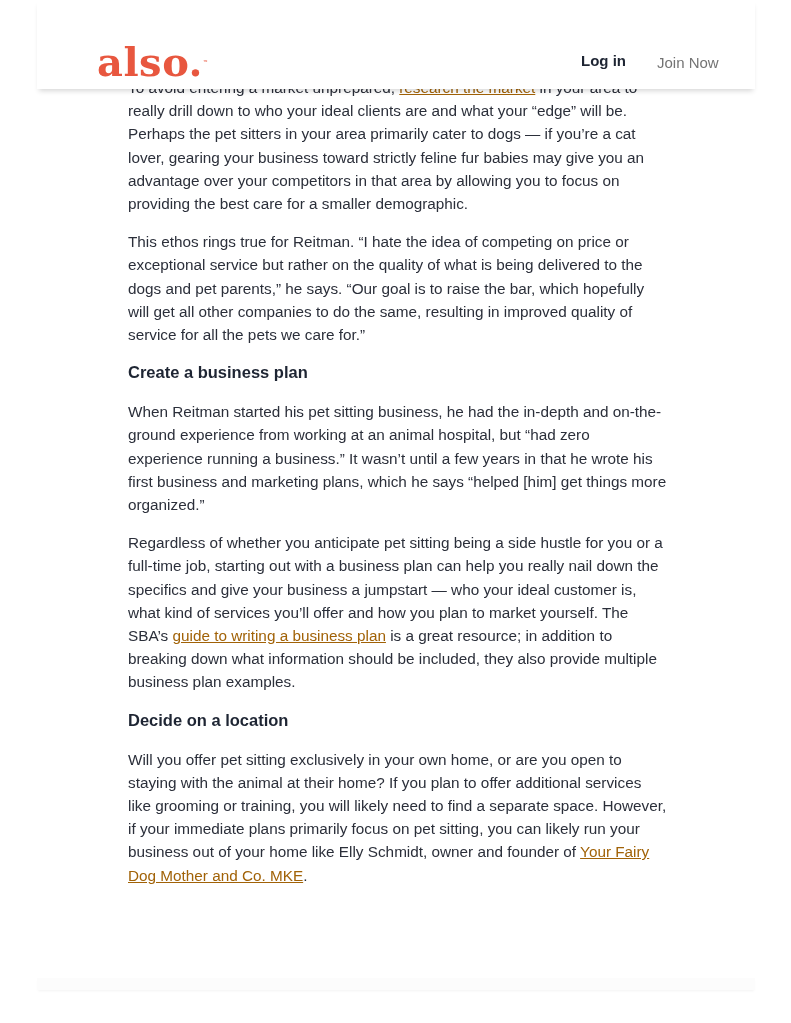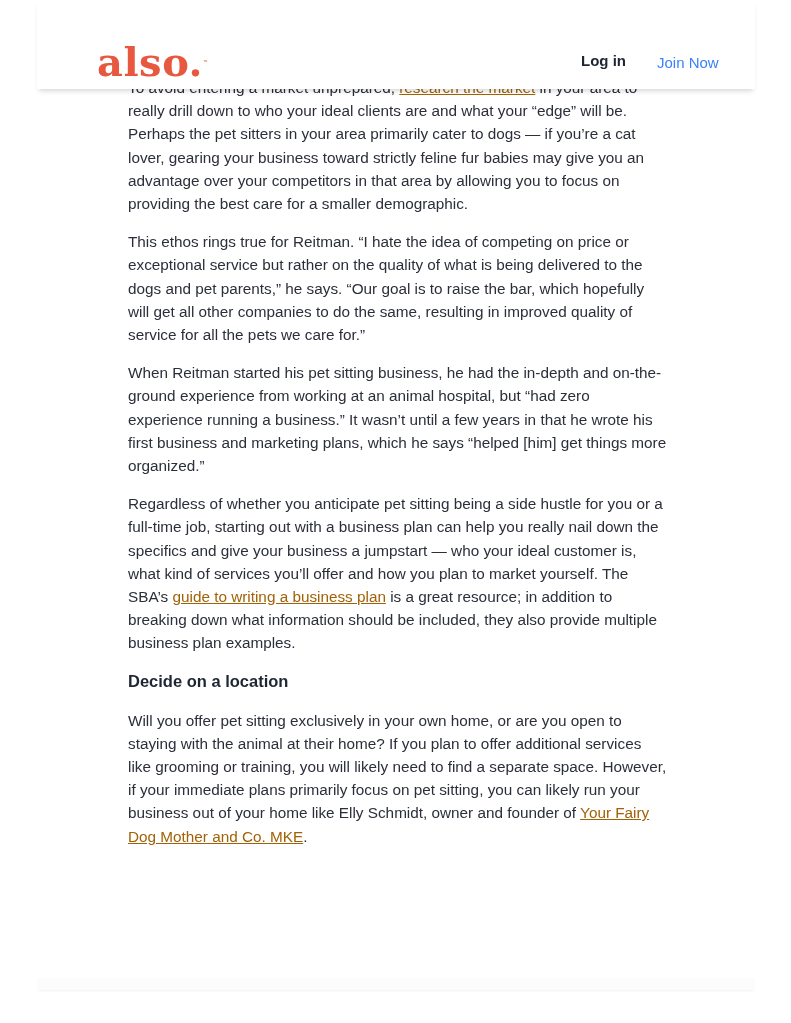--- a/index.html
+++ b/index.html
@@ -32,21 +32,21 @@
   }
   .logo .dot { color: #e8573f; }
   .logo .tm { font-size: 5px; color: #e8573f; vertical-align: bottom; }
   .login {
     position: absolute; left: 544px; top: 52px;
     font-size: 15px; font-weight: bold; color: #1e2533;
     text-decoration: none; cursor: pointer;
   }
   .join {
     position: absolute; left: 620px; top: 54px;
-    font-size: 15px; color: #3b82f6; cursor: pointer;
+    font-size: 15px; color: #737373; cursor: pointer;
   }
   .footer-bar {
     position: absolute; left: 37px; top: 978px; width: 718px; height: 12px;
     background: #fcfcfc; box-shadow: 0 2px 3px -1px rgba(0,0,0,0.05);
   }
 </style>
 </head>
 <body>
 
 <div class="header-fill"></div>
@@ -54,20 +54,21 @@
   <div class="logo"><span>also</span><span class="dot">.</span><span class="tm">™</span></div>
   <a class="login">Log in</a>
   <span class="join">Join Now</span>
 </div>
 
 <div class="article">
   <p><span>To avoid entering a market unprepared, </span><a>research the market</a><span> in your area to really drill down to who your ideal clients are and what your “edge” will be. Perhaps the pet sitters in your area primarily cater to dogs — if you’re a cat lover, gearing your business toward strictly feline fur babies may give you an advantage over your competitors in that area by allowing you to focus on providing the best care for a smaller demographic.</span></p>
 
   <p>This ethos rings true for Reitman. “I hate the idea of competing on price or exceptional service but rather on the quality of what is being delivered to the dogs and pet parents,” he says. “Our goal is to raise the bar, which hopefully will get all other companies to do the same, resulting in improved quality of service for all the pets we care for.”</p>
 
+  <h2>Create a business plan</h2>
 
   <p>When Reitman started his pet sitting business, he had the in-depth and on-the-ground experience from working at an animal hospital, but “had zero experience running a business.” It wasn’t until a few years in that he wrote his first business and marketing plans, which he says “helped [him] get things more organized.”</p>
 
   <p><span>Regardless of whether you anticipate pet sitting being a side hustle for you or a full-time job, starting out with a business plan can help you really nail down the specifics and give your business a jumpstart — who your ideal customer is, what kind of services you’ll offer and how you plan to market yourself. The SBA’s </span><a>guide to writing a business plan</a><span> is a great resource; in addition to breaking down what information should be included, they also provide multiple business plan examples.</span></p>
 
   <h2>Decide on a location</h2>
 
   <p><span>Will you offer pet sitting exclusively in your own home, or are you open to staying with the animal at their home?  If you plan to offer additional services like grooming or training, you will likely need to find a separate space. However, if your immediate plans primarily focus on pet sitting, you can likely run your business out of your home like Elly Schmidt, owner and founder of </span><a>Your Fairy Dog Mother and Co. MKE</a><span>.</span></p>
 </div>
 

